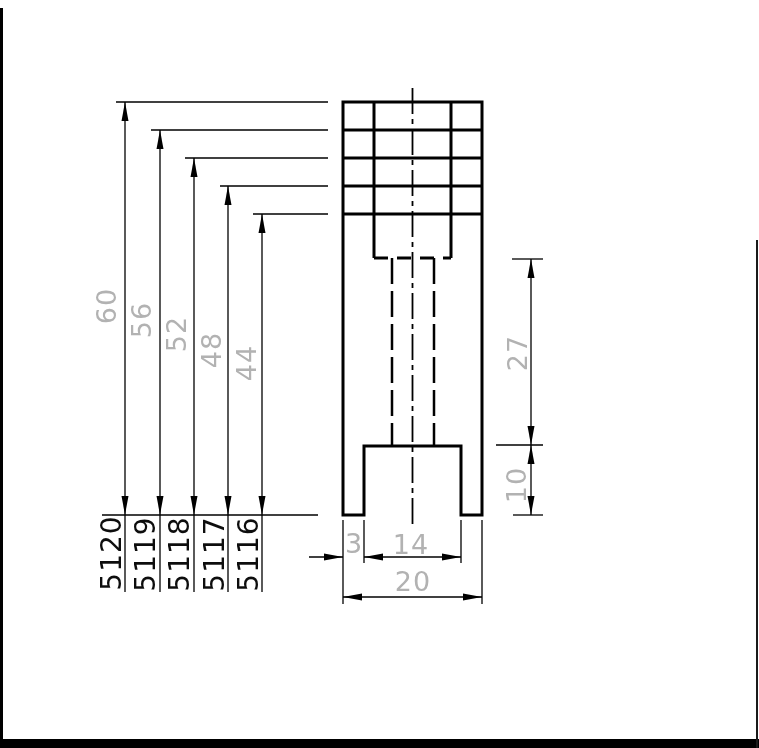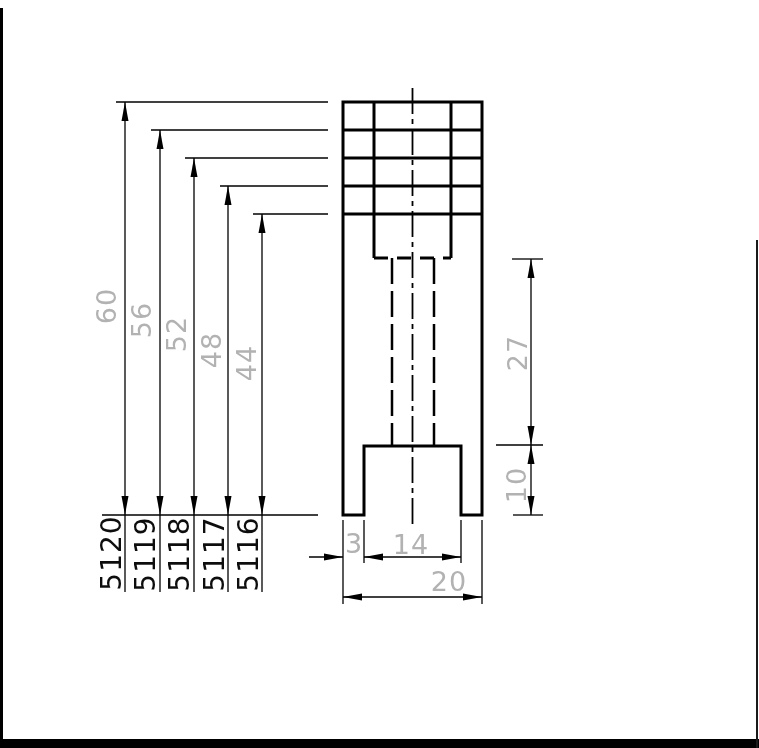--- a/index.html
+++ b/index.html
@@ -130,18 +130,18 @@
   <div class="lbl rot pnum" style="left:146px;top:554px;">5119</div>
   <div class="lbl rot pnum" style="left:180px;top:554px;">5118</div>
   <div class="lbl rot pnum" style="left:215px;top:554px;">5117</div>
   <div class="lbl rot pnum" style="left:249px;top:554px;">5116</div>
 
   <div class="lbl rot dim" style="left:517px;top:353px;">27</div>
   <div class="lbl rot dim" style="left:516px;top:485px;">10</div>
 
   <div class="lbl dim" style="left:354px;top:543px;">3</div>
   <div class="lbl dim" style="left:411px;top:544px;text-align:center;">14</div>
-  <div class="lbl dim" style="left:413px;top:581px;margin-left:36px;">20</div>
+  <div class="lbl dim" style="left:413px;top:581px;">20</div>
 
   <div class="edge edge-left"></div>
   <div class="edge edge-bottom"></div>
   <div class="edge edge-right"></div>
 </div>
 
 </body></html>

